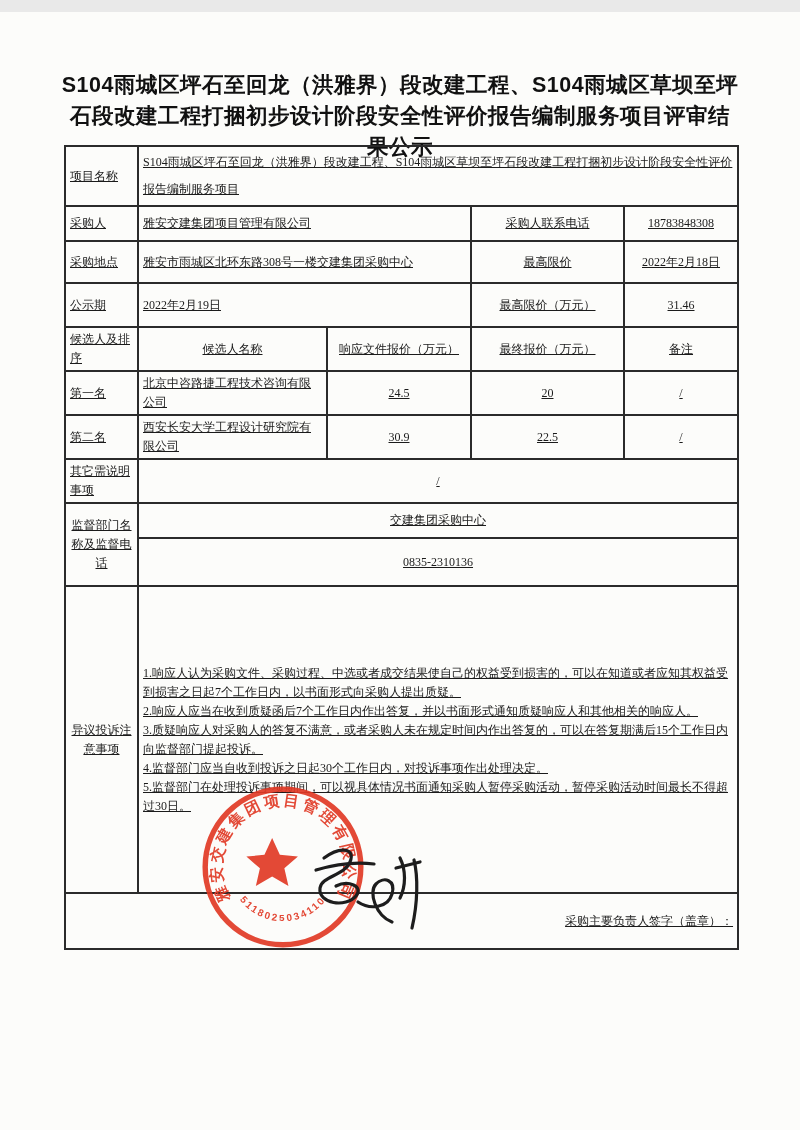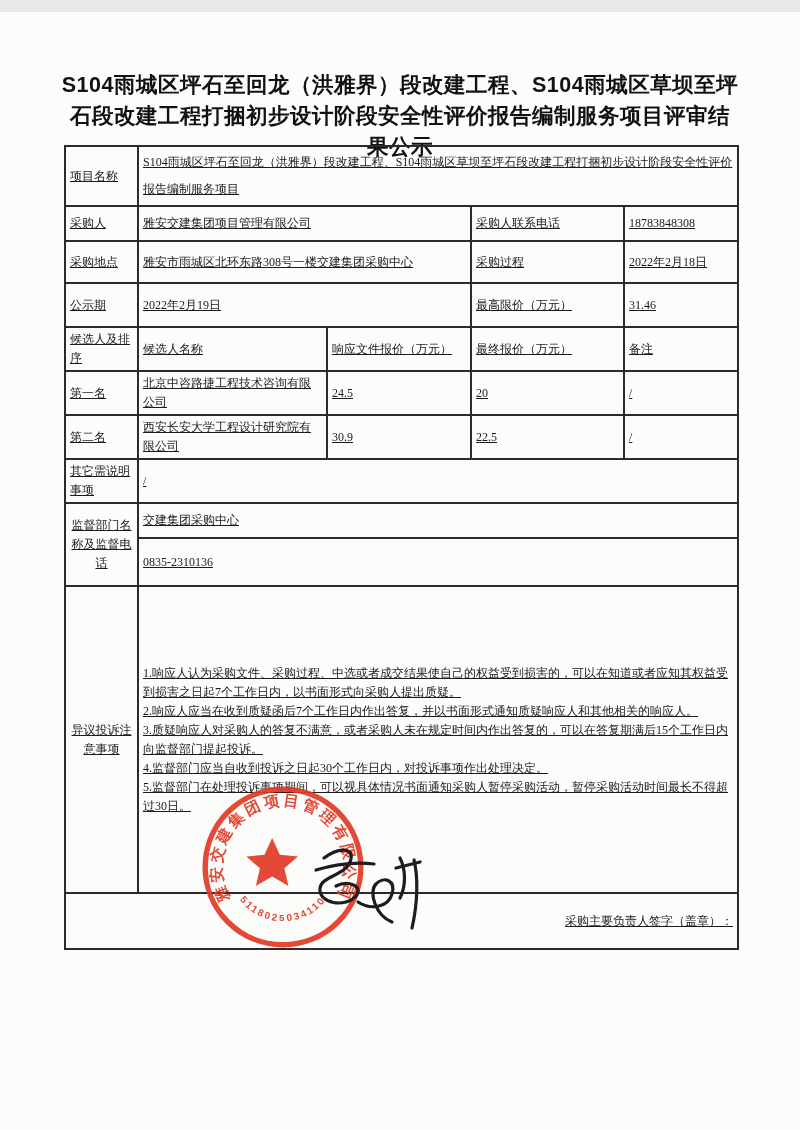--- a/index.html
+++ b/index.html
@@ -39,21 +39,21 @@
   table.main td{
     border:2px solid #2b2b2b;
     padding:2px 4px;
     vertical-align:middle;
     line-height:19px;
     overflow:hidden;
   }
   td.lbl{padding-left:4px;text-align:left;}
   td.lbl-c{text-align:center;padding:2px 2px;}
   td.val{padding-left:8px;text-align:left;}
-  td.ctr{padding:2px 4px;}
+  td.ctr{text-align:center;padding:2px 4px;}
   td.notice-cell{padding:6px 8px;}
   .notice-item{line-height:19px;text-align:left;}
   .sign-cell{padding-left:6px;text-align:right;}
   
   .seal{
     position:absolute;
     left:176px;top:760px;
     width:214px;height:190px;
     pointer-events:none;
     opacity:0.92;
@@ -87,21 +87,21 @@
       </tr>
       <tr style="height:35px">
         <td class="lbl">采购人</td>
         <td class="val" colspan="2">雅安交建集团项目管理有限公司</td>
         <td class="ctr">采购人联系电话</td>
         <td class="ctr">18783848308</td>
       </tr>
       <tr style="height:42px">
         <td class="lbl">采购地点</td>
         <td class="val" colspan="2">雅安市雨城区北环东路308号一楼交建集团采购中心</td>
-        <td class="ctr">采购过程</td>
+        <td class="ctr">最高限价</td>
         <td class="ctr">2022年2月18日</td>
       </tr>
       <tr style="height:44px">
         <td class="lbl">公示期</td>
         <td class="val" colspan="2">2022年2月19日</td>
         <td class="ctr">最高限价（万元）</td>
         <td class="ctr">31.46</td>
       </tr>
       <tr style="height:42px">
         <td class="lbl">候选人及排序</td>

